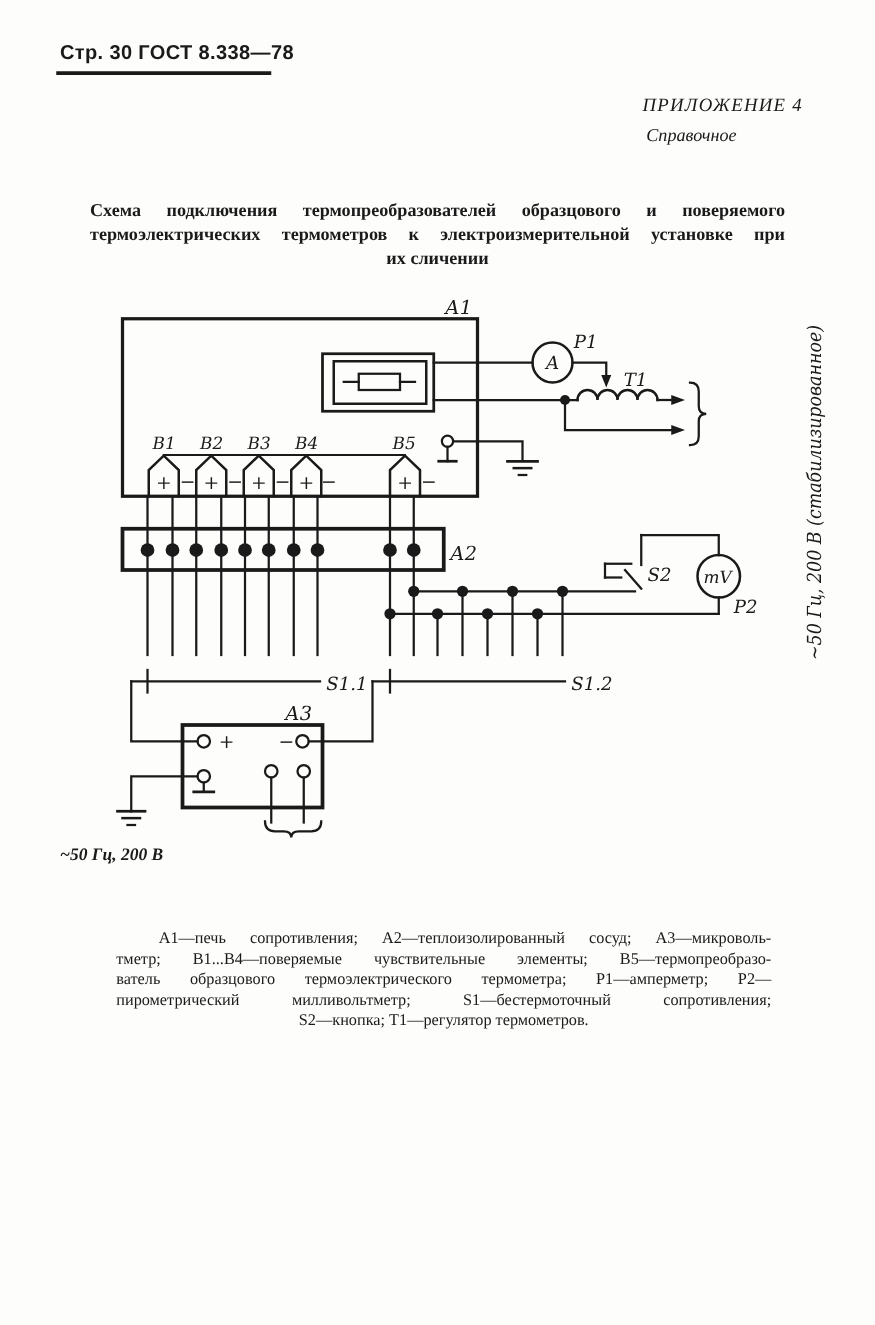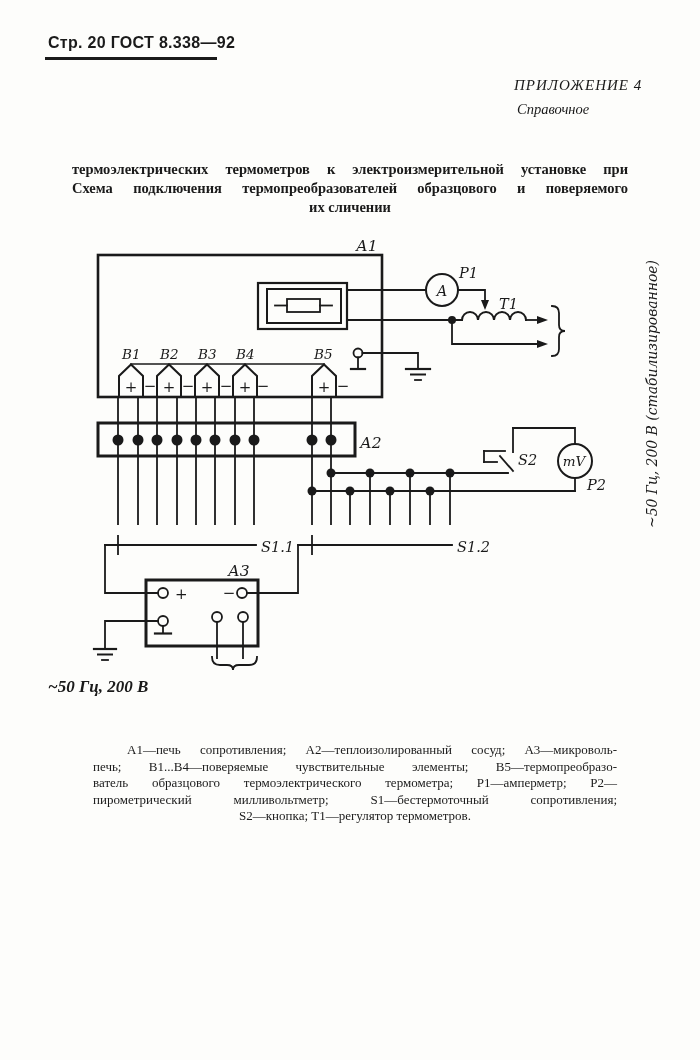--- a/index.html
+++ b/index.html
@@ -25,41 +25,41 @@
   }
   .appendix-sub{
     left:517px;top:101px;
     font-style:italic;font-size:14.5px;white-space:nowrap;text-align:right;
   }
   .title{left:72px;top:160px;width:556px;font-weight:bold;font-size:14.5px;line-height:19px;}
   .just{text-align:justify;text-align-last:justify;}
   .cent{text-align:left;text-align-last:center;}
   .note{
     left:48px;top:677px;
-    font-style:italic;font-weight:bold;font-size:17px;white-space:nowrap;
+    font-style:italic;font-weight:bold;font-size:14px;white-space:nowrap;
   }
   .legend{left:93px;top:742px;width:524px;font-size:13px;line-height:16.5px;}
   .legend .indent{text-indent:34px;}
   svg text{font-family:"DejaVu Serif", serif;fill:#1a1a1a;}
   svg .it{font-style:italic;}
 </style>
 </head>
 <body>
 
 <div class="page">
 
-  <div class="abs hdr">Стр. 20 ГОСТ 8.338—92</div>
+  <div class="abs hdr">Стр. 30 ГОСТ 8.338—78</div>
   <div class="abs hdr-rule"></div>
 
   <div class="abs appendix">ПРИЛОЖЕНИЕ 4</div>
   <div class="abs appendix-sub">Справочное</div>
 
   <div class="abs title">
+    <div class="just">Схема подключения термопреобразователей образцового и поверяемого</div>
     <div class="just">термоэлектрических термометров к электроизмерительной установке при</div>
-    <div class="just">Схема подключения термопреобразователей образцового и поверяемого</div>
     <div class="cent">их сличении</div>
   </div>
 
   <svg class="abs" style="left:0;top:0" width="700" height="1060" viewBox="0 0 700 1060" stroke-linecap="square" fill="none">
 
     <g stroke="#1a1a1a">
       <rect x="98" y="255" width="284" height="142" stroke-width="2.6"></rect>
       <text class="it" x="356" y="251" font-size="15.5" stroke="none">А1</text>
 
       <g>
@@ -245,19 +245,19 @@
       </g>
     </g>
 
     <text class="it" transform="translate(657,528) rotate(-90)" font-size="15.5" textLength="268" lengthAdjust="spacingAndGlyphs">~50 Гц, 200 В (стабилизированное)</text>
   </svg>
 
   <div class="abs note">~50 Гц, 200 В</div>
 
   <div class="abs legend">
     <div class="just indent">А1—печь сопротивления; А2—теплоизолированный сосуд; А3—микроволь-</div>
-    <div class="just">печь; В1...В4—поверяемые чувствительные элементы; В5—термопреобразо-</div>
+    <div class="just">тметр; В1...В4—поверяемые чувствительные элементы; В5—термопреобразо-</div>
     <div class="just">ватель образцового термоэлектрического термометра; Р1—амперметр; Р2—</div>
     <div class="just">пирометрический милливольтметр; S1—бестермоточный сопротивления;</div>
     <div class="cent">S2—кнопка; Т1—регулятор термометров.</div>
   </div>
 
 </div>
 
 </body></html>

